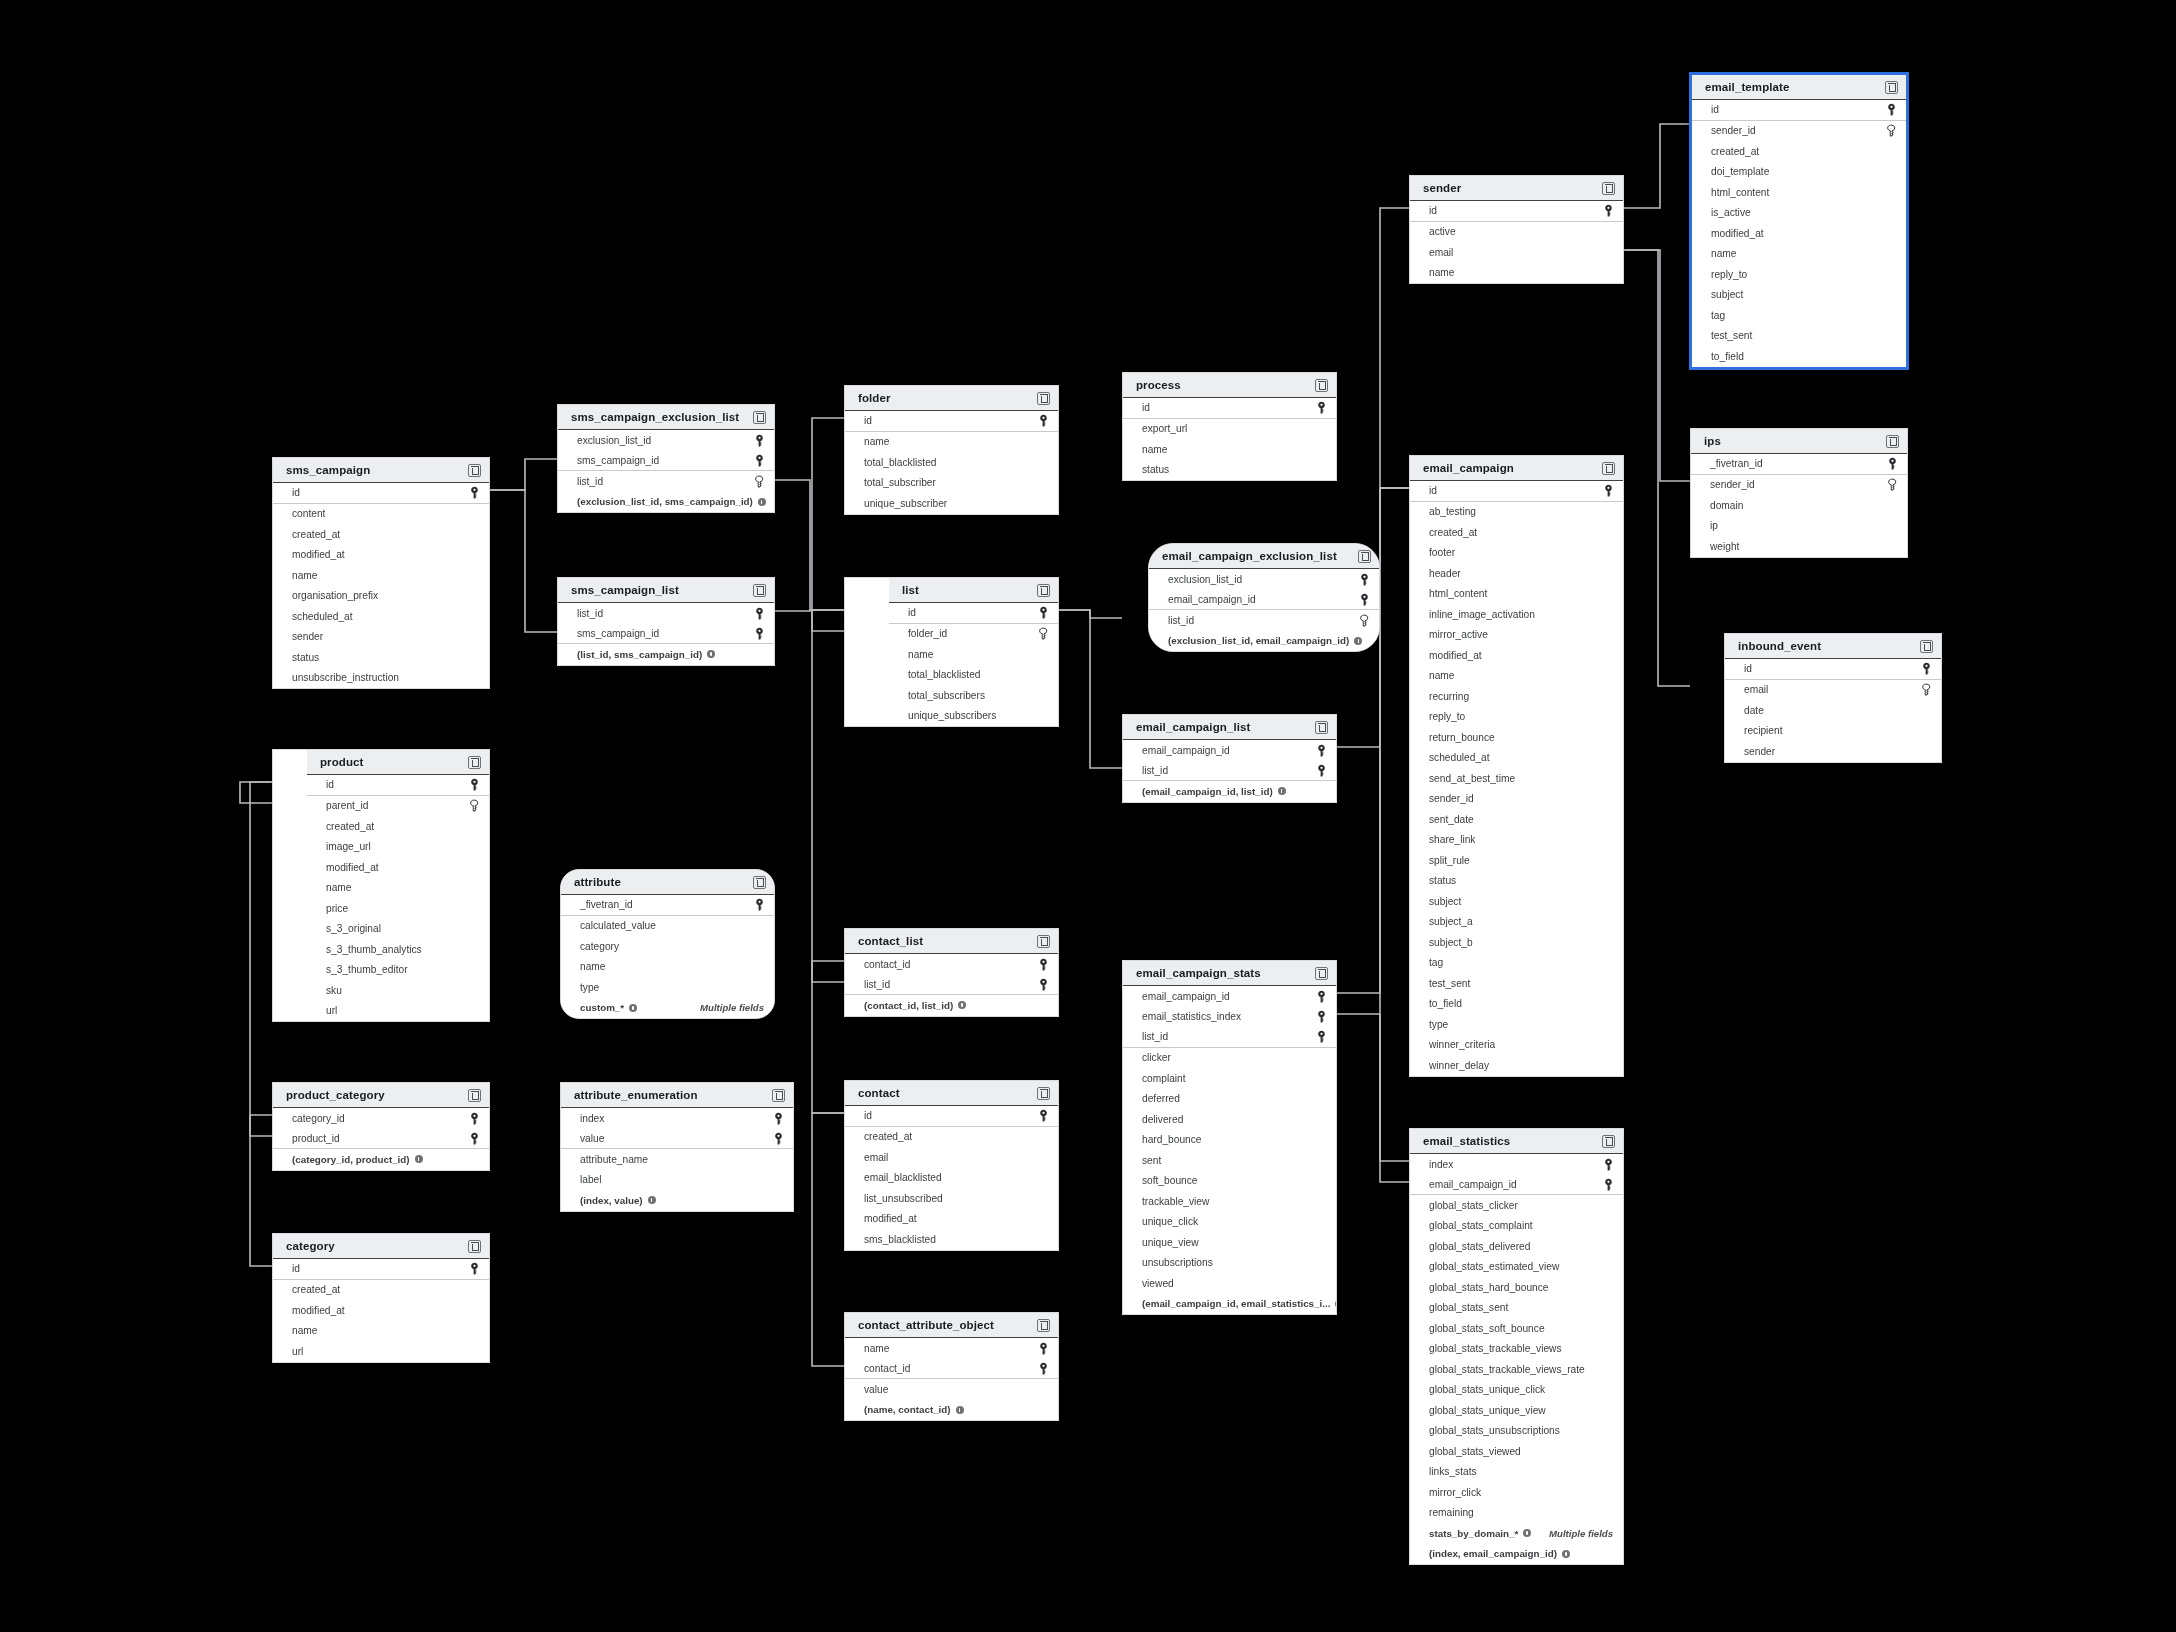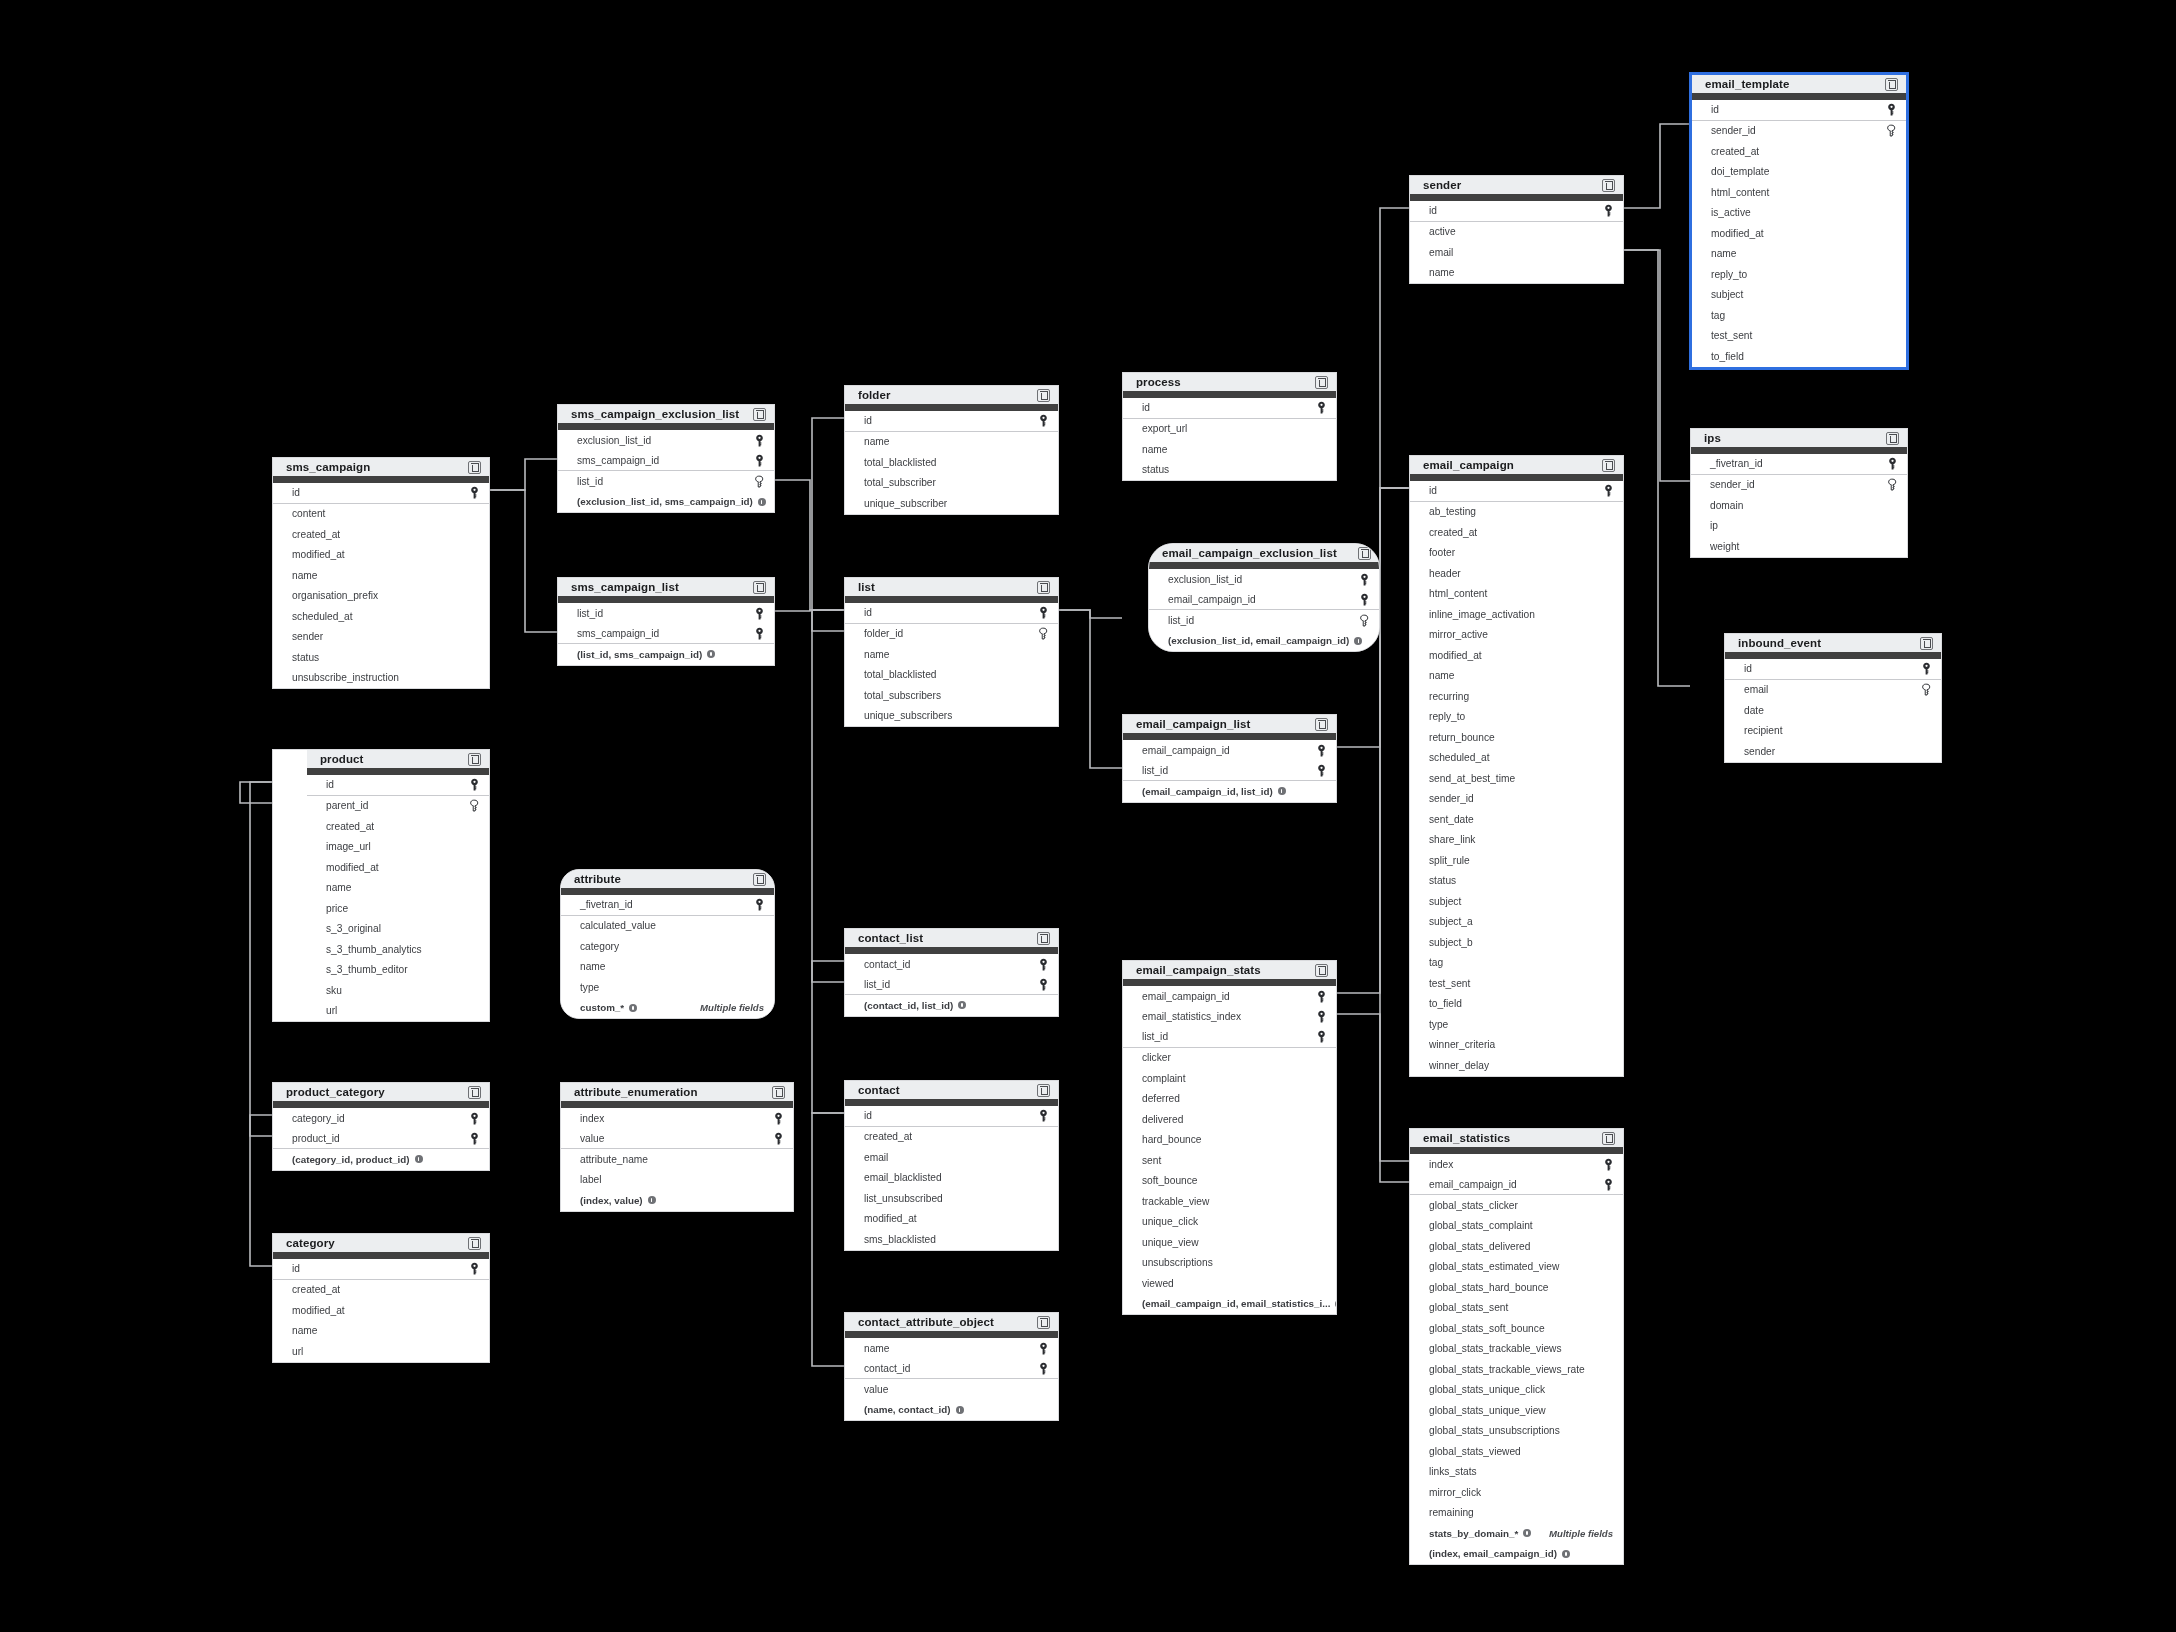--- a/index.html
+++ b/index.html
@@ -32,21 +32,21 @@
   }
   .table-node.selected {
     border: 2px solid #2f6fe0;
     box-shadow: 0 0 0 1px #2f6fe0, 0 2px 6px rgba(0,0,0,0.4);
   }
   .tbl-header {
     display: flex;
     align-items: center;
     justify-content: space-between;
     background: #eceef0;
-    border-bottom: 7px solid #404040;
+    border-bottom: 1px solid #404040;
     height: 25px;
     padding: 0 8px 0 13px;
   }
   .tbl-title {
     font-size: 11.5px;
     font-weight: bold;
     color: #1b1c1e;
     letter-spacing: 0.1px;
     white-space: nowrap;
   }
@@ -273,21 +273,21 @@
           <span class="field-name">total_blacklisted</span>
         </div>
         <div class="field-row">
           <span class="field-name">total_subscriber</span>
         </div>
         <div class="field-row">
           <span class="field-name">unique_subscriber</span>
         </div>
       </div>
     </div>
-    <div class="table-node" style="left: 844px; top: 577px; width: 215px;">
+    <div class="table-node" style="left: 844px; top: 577px; width: 215px; padding-left: 44px;">
       <div class="tbl-header">
         <span class="tbl-title">list</span>
         <span class="expand-icon"></span>
       </div>
       <div class="tbl-body">
         <div class="field-row key-sep">
           <span class="field-name">id</span>
           <svg viewBox="0 0 10 14" class="key-icon">
             <path d="M5 0.6 C7.2 0.6 8.7 2.2 8.7 4.2 C8.7 5.9 7.6 7.3 6.1 7.7 L6.1 9.1 L7.2 9.1 L7.2 10.2 L6.1 10.2 L6.1 11.3 L7.0 11.3 L7.0 12.3 L6.1 12.3 L6.1 13.6 L4.0 13.6 L4.0 7.7 C2.5 7.3 1.3 5.9 1.3 4.2 C1.3 2.2 2.8 0.6 5 0.6 Z" fill="#2b2d31"></path>
             <circle cx="5" cy="4" r="1.25" fill="#ffffff"></circle>

